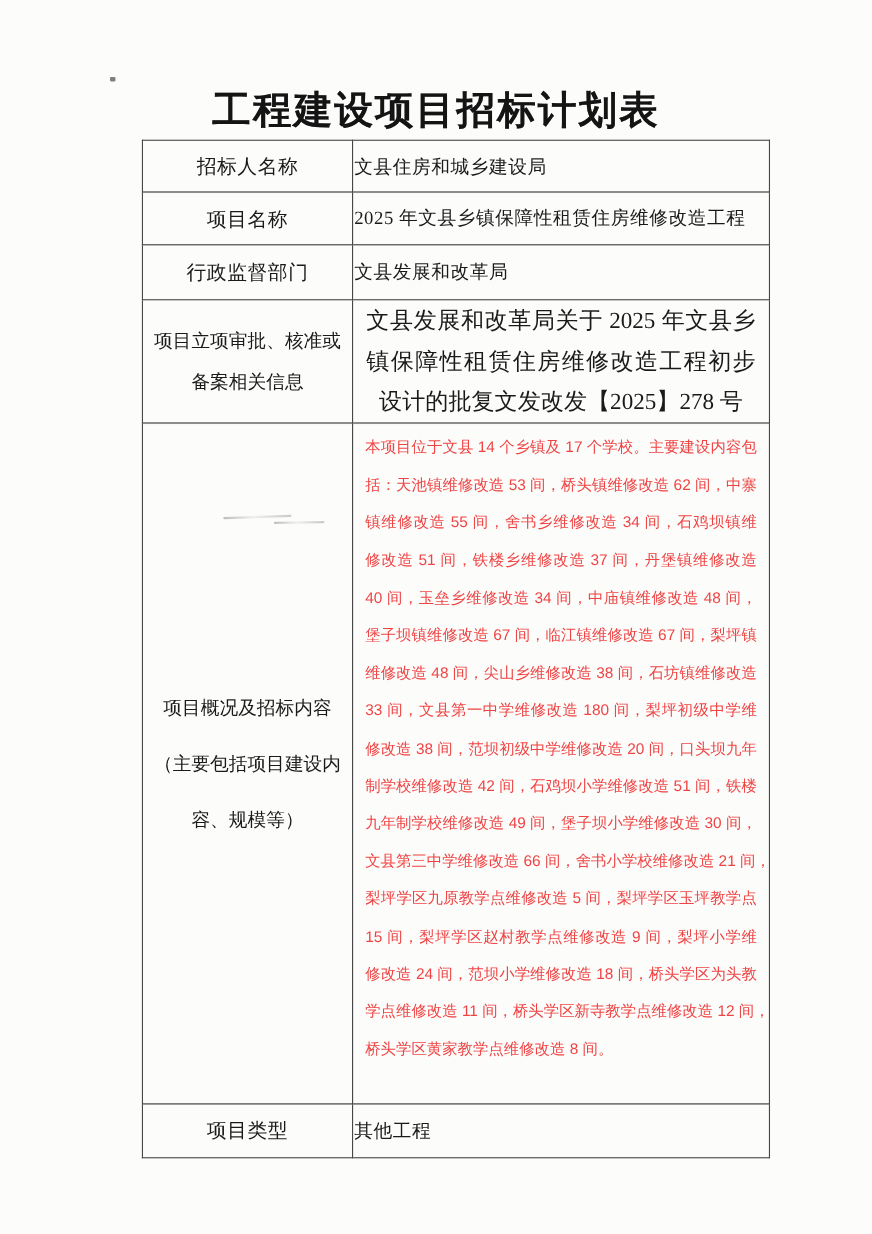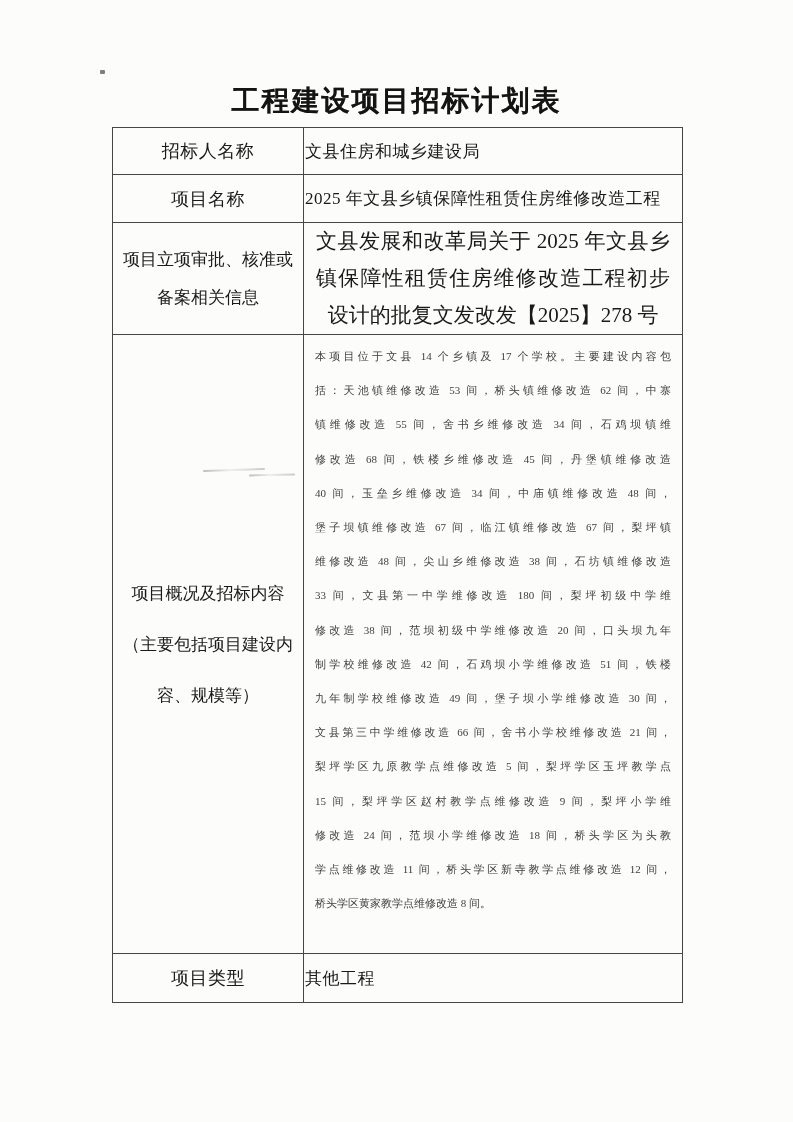--- a/index.html
+++ b/index.html
@@ -13,30 +13,30 @@
     height: 1122px;
     margin: 0 auto;
     background: #fcfcfb;
     overflow: hidden;
     font-family: "Liberation Serif", "DejaVu Serif", serif;
     color: #1a1a1a;
   }
   .title {
     margin: 84px 0 0 0;
     text-align: center;
-    font-size: 28px;
+    font-size: 35px;
     font-weight: 700;
     letter-spacing: 2px;
     line-height: 33px;
     color: #141414;
     text-shadow: 0 0 0.5px rgba(20,20,20,0.55);
   }
   .doc-table {
     position: absolute;
-    left: 112px;
+    left: 129px;
     top: 127px;
     width: 570px;
     border-collapse: collapse;
     table-layout: fixed;
   }
   .doc-table td {
     border: 1px solid #474747;
     box-shadow: 0 0 0.5px rgba(60,60,60,0.4);
   }
   col.c1 { width: 191px; }
@@ -73,23 +73,23 @@
     font-size: 21px;
     line-height: 37px;
     text-align: justify;
     text-align-last: center;
     padding: 0 12px;
   }
 
   tr.r5 td.value {
     vertical-align: top;
     padding: 4px 11px 0 11px;
-    font-family: Liberation Serif, serif;
-    font-size: 11px;
-    color: #404040;
+    font-family: Liberation Sans, sans-serif;
+    font-size: 14px;
+    color: #ef4444;
   }
   tr.r5 td.value > div {
     line-height: 34.2px;
     text-align: justify;
     text-align-last: justify;
     white-space: nowrap;
   }
   tr.r5 td.value > div:last-child {
     text-align: left;
     text-align-last: left;
@@ -132,31 +132,35 @@
       </colgroup>
     <tbody>
       <tr class="r1">
         <td class="label">招标人名称</td>
         <td class="value center">文县住房和城乡建设局</td>
       </tr>
       <tr class="r2">
         <td class="label">项目名称</td>
         <td class="value center">2025 年文县乡镇保障性租赁住房维修改造工程</td>
       </tr>
+      <tr class="r3">
+        <td class="label">行政监督部门</td>
+        <td class="value center">文县发展和改革局</td>
+      </tr>
       <tr class="r4">
         <td class="label">项目立项审批、核准或备案相关信息</td>
         <td class="value">文县发展和改革局关于 2025 年文县乡镇保障性租赁住房维修改造工程初步设计的批复文发改发【2025】278 号</td>
       </tr>
       <tr class="r5">
         <td class="label">项目概况及招标内容（主要包括项目建设内容、规模等）</td>
         <td class="value">
             <div>本项目位于文县 14 个乡镇及 17 个学校。主要建设内容包</div>
             <div>括：天池镇维修改造 53 间，桥头镇维修改造 62 间，中寨</div>
             <div>镇维修改造 55 间，舍书乡维修改造 34 间，石鸡坝镇维</div>
-            <div>修改造 68 间，铁楼乡维修改造 45 间，丹堡镇维修改造</div>
+            <div>修改造 51 间，铁楼乡维修改造 37 间，丹堡镇维修改造</div>
             <div>40 间，玉垒乡维修改造 34 间，中庙镇维修改造 48 间，</div>
             <div>堡子坝镇维修改造 67 间，临江镇维修改造 67 间，梨坪镇</div>
             <div>维修改造 48 间，尖山乡维修改造 38 间，石坊镇维修改造</div>
             <div>33 间，文县第一中学维修改造 180 间，梨坪初级中学维</div>
             <div>修改造 38 间，范坝初级中学维修改造 20 间，口头坝九年</div>
             <div>制学校维修改造 42 间，石鸡坝小学维修改造 51 间，铁楼</div>
             <div>九年制学校维修改造 49 间，堡子坝小学维修改造 30 间，</div>
             <div>文县第三中学维修改造 66 间，舍书小学校维修改造 21 间，</div>
             <div>梨坪学区九原教学点维修改造 5 间，梨坪学区玉坪教学点</div>
             <div>15 间，梨坪学区赵村教学点维修改造 9 间，梨坪小学维</div>

